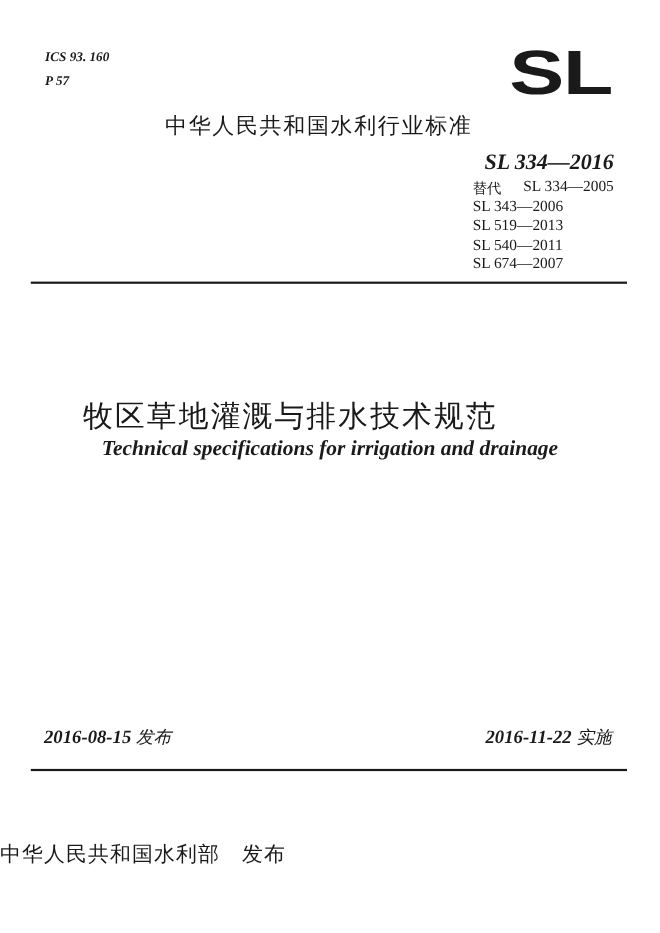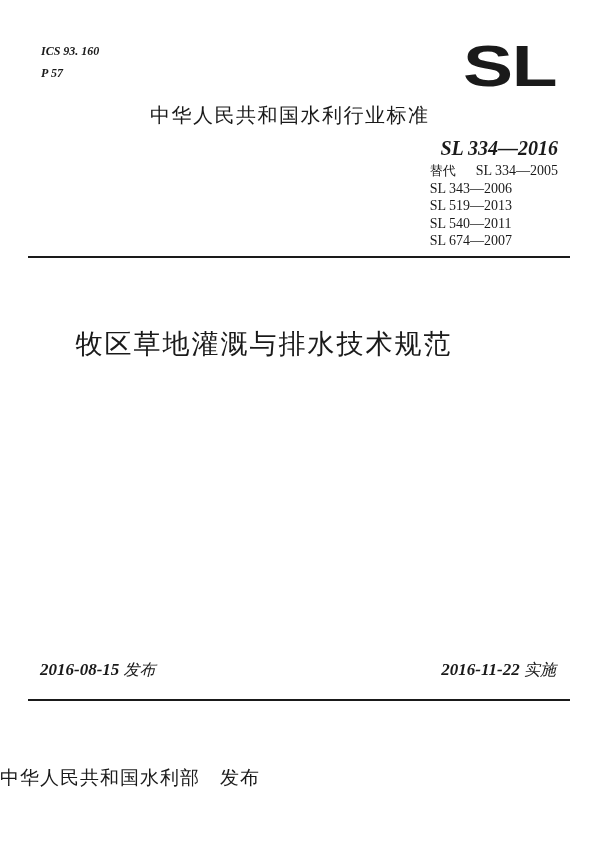--- a/index.html
+++ b/index.html
@@ -19,21 +19,21 @@
     transform: scaleX(1.25) scaleY(0.95); transform-origin: left top; color: #1a1a1a;
   }
   .industry-std { left: 150px; top: 100px; font-size: 20px; letter-spacing: 1.5px; line-height: 30px; }
   .std-number { right: 42px; top: 136px; font-size: 20px; line-height: 24px; text-align: right; }
   .replace-block { right: 42px; top: 162px; font-size: 14px; line-height: 17.5px; text-align: right; }
   .replace-row { display: flex; justify-content: space-between; gap: 20px; }
   .replace-label { font-size: 13px; }
   .rule { height: 2px; background: #1a1a1a; left: 28px; width: 542px; }
   .rule-top { top: 256px; }
   .rule-bottom { top: 699px; }
-  .title-cn { left: 0; width: 528px; top: 324px; text-align: center; font-size: 27px; letter-spacing: 2px; line-height: 40px; }
+  .title-cn { left: 0; width: 528px; top: 358px; text-align: center; font-size: 27px; letter-spacing: 2px; line-height: 40px; }
   .title-en { left: 0; width: 600px; top: 395px; text-align: center; font-size: 19.5px; line-height: 27px; }
   .date-left { left: 40px; top: 659px; font-size: 17px; line-height: 22px; }
   .date-right { right: 44px; top: 659px; font-size: 17px; line-height: 22px; }
   .date-suffix { font-family: "DejaVu Sans", sans-serif; font-weight: normal; font-size: 16px; }
   .publisher { left: 0; width: 600px; top: 764px; text-align: left; font-size: 19px; letter-spacing: 1px; line-height: 28px; }
   .publisher .gap { display: inline-block; width: 20px; }
 </style>
 </head>
 <body>
 
@@ -62,20 +62,21 @@
   </div>
   <div class="replace-row">
     <span>SL 674—2007</span>
   </div>
 </div>
 
 <div class="abs rule rule-top"></div>
 
 <div class="abs sans title-cn">牧区草地灌溉与排水技术规范</div>
 <div class="abs serif bold title-en">
+  <div>Technical specifications for irrigation and drainage</div>
 </div>
 
 <div class="abs serif bold date-left">
   <span>2016-08-15</span>
   <span class="date-suffix">发布</span>
 </div>
 <div class="abs serif bold date-right">
   <span>2016-11-22</span>
   <span class="date-suffix">实施</span>
 </div>

